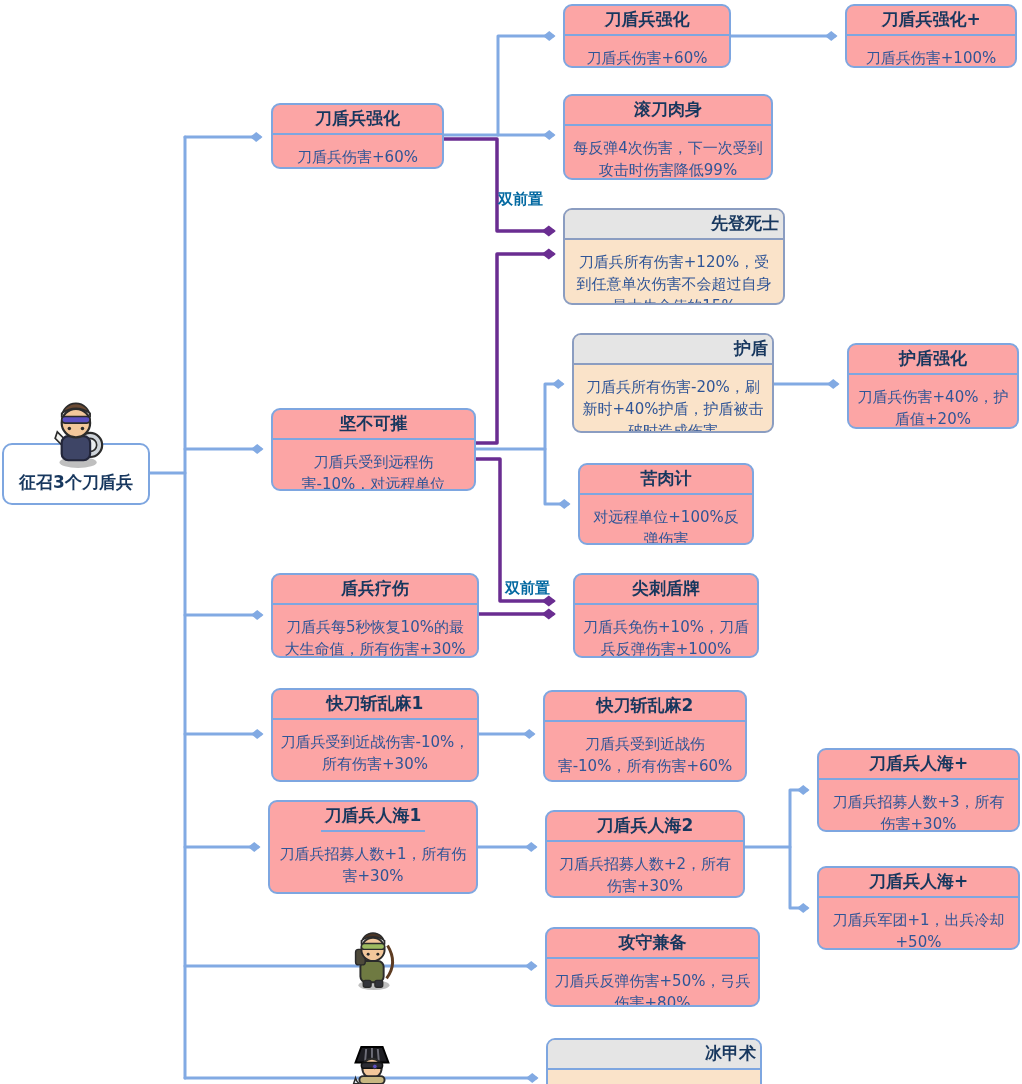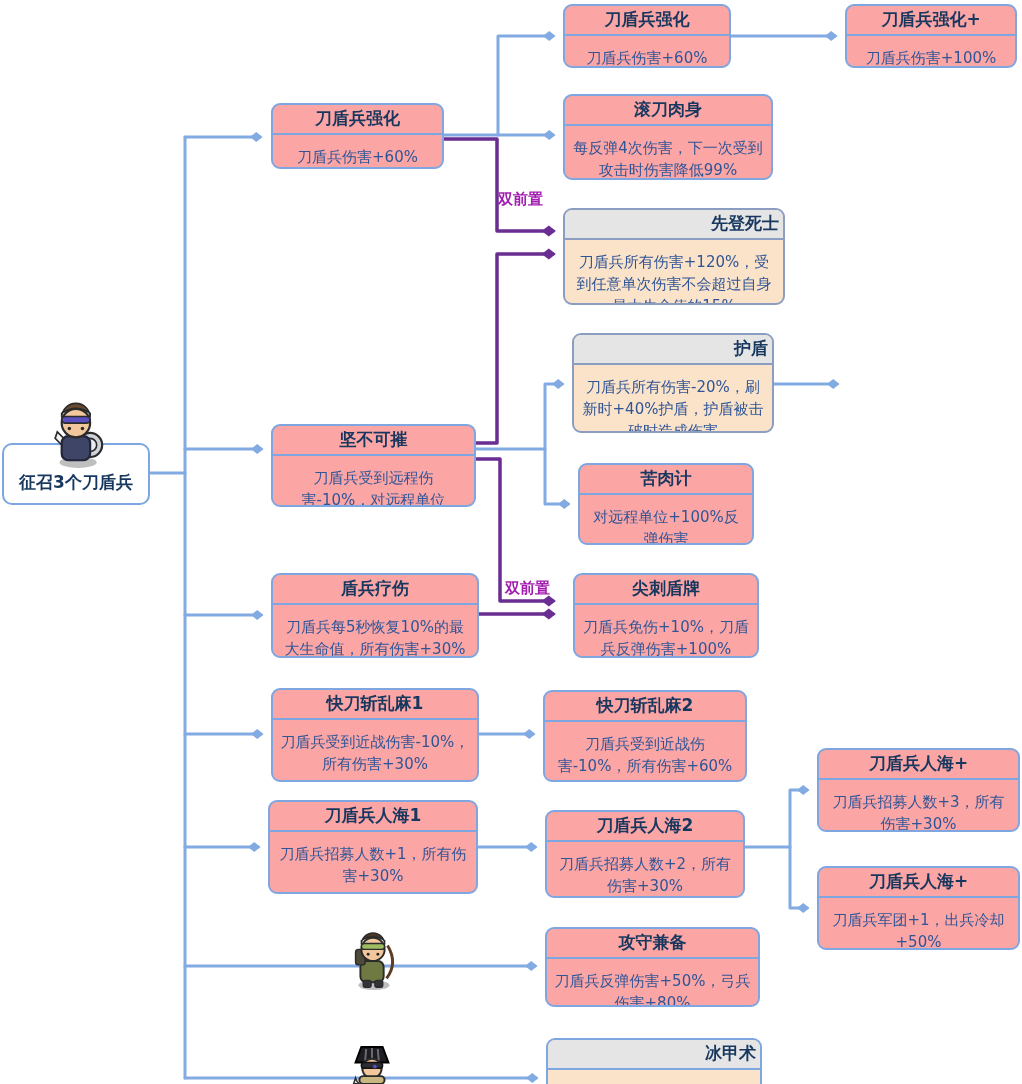--- a/index.html
+++ b/index.html
@@ -12,21 +12,21 @@
             padding:3px 4px 4px 4px;border-bottom:2px solid #7EA6E0;line-height:1.25;}
   .node .bd{flex:1 1 auto;color:#2F5597;font-size:15px;text-align:center;line-height:1.45;
             padding:12px 7px;display:flex;align-items:center;justify-content:center;}
   .node.orange{background:#FAE3C9;}
   .node.orange .hd{background:#e5e5e5;text-align:right;}
   .node.gray-border{border-color:#8B9DC1;}
   .node.gray-border .hd{border-bottom-color:#8B9DC1;}
   .rootnode{position:absolute;z-index:3;background:#fff;border:2.5px solid #7EA6E0;border-radius:10px;
             display:flex;align-items:flex-end;justify-content:center;box-sizing:border-box;}
   .rootnode .ttl{font-weight:bold;color:#17375E;font-size:17px;padding-bottom:9px;}
-  .edge-label{position:absolute;z-index:4;color:#a21caf;font-weight:bold;font-size:15px;}
+  .edge-label{position:absolute;z-index:4;color:#0369a1;font-weight:bold;font-size:15px;}
   .sprite{position:absolute;z-index:5;}
 </style>
 </head>
 <body>
 
 <div id="stage">
 
   <svg class="wires" width="1022" height="1084">
     <defs>
       <marker id="dB" viewBox="0 0 10 10" refX="8" refY="5" markerWidth="4.2" markerHeight="4.2" orient="auto">
@@ -132,22 +132,26 @@
   <div class="node orange gray-border" style="left:563px;top:208px;width:222px;height:97px;">
     <div class="hd">先登死士</div>
     <div class="bd">刀盾兵所有伤害+120%，受到任意单次伤害不会超过自身最大生命值的15%</div>
   </div>
 
   <div class="node orange gray-border" style="left:572px;top:333px;width:202px;height:100px;">
     <div class="hd">护盾</div>
     <div class="bd">刀盾兵所有伤害-20%，刷新时+40%护盾，护盾被击破时造成伤害</div>
   </div>
 
-
-  <div class="node" style="left:271px;top:408px;width:205px;height:83px;margin-top:16px;">
+  <div class="node" style="left:847px;top:343px;width:172px;height:86px;">
+    <div class="hd">护盾强化</div>
+    <div class="bd">刀盾兵伤害+40%，护盾值+20%</div>
+  </div>
+
+  <div class="node" style="left:271px;top:408px;width:205px;height:83px;">
     <div class="hd">坚不可摧</div>
     <div class="bd">刀盾兵受到远程伤害-10%，对远程单位+100%反弹伤害</div>
   </div>
 
   <div class="node" style="left:578px;top:463px;width:176px;height:82px;">
     <div class="hd">苦肉计</div>
     <div class="bd">对远程单位+100%反弹伤害</div>
   </div>
 
   <div class="node" style="left:271px;top:573px;width:208px;height:85px;">
@@ -163,21 +167,21 @@
   <div class="node" style="left:271px;top:688px;width:208px;height:94px;">
     <div class="hd">快刀斩乱麻1</div>
     <div class="bd">刀盾兵受到近战伤害-10%，所有伤害+30%</div>
   </div>
 
   <div class="node" style="left:543px;top:690px;width:204px;height:92px;">
     <div class="hd">快刀斩乱麻2</div>
     <div class="bd">刀盾兵受到近战伤害-10%，所有伤害+60%</div>
   </div>
 
-  <div class="node" style="left:268px;top:800px;width:210px;height:94px;">
+  <div class="node" style="left:268px;top:800px;width:210px;height:94px;align-items:center;">
     <div class="hd">刀盾兵人海1</div>
     <div class="bd">刀盾兵招募人数+1，所有伤害+30%</div>
   </div>
 
   <div class="node" style="left:545px;top:810px;width:200px;height:88px;">
     <div class="hd">刀盾兵人海2</div>
     <div class="bd">刀盾兵招募人数+2，所有伤害+30%</div>
   </div>
 
   <div class="node" style="left:817px;top:748px;width:203px;height:84px;">

